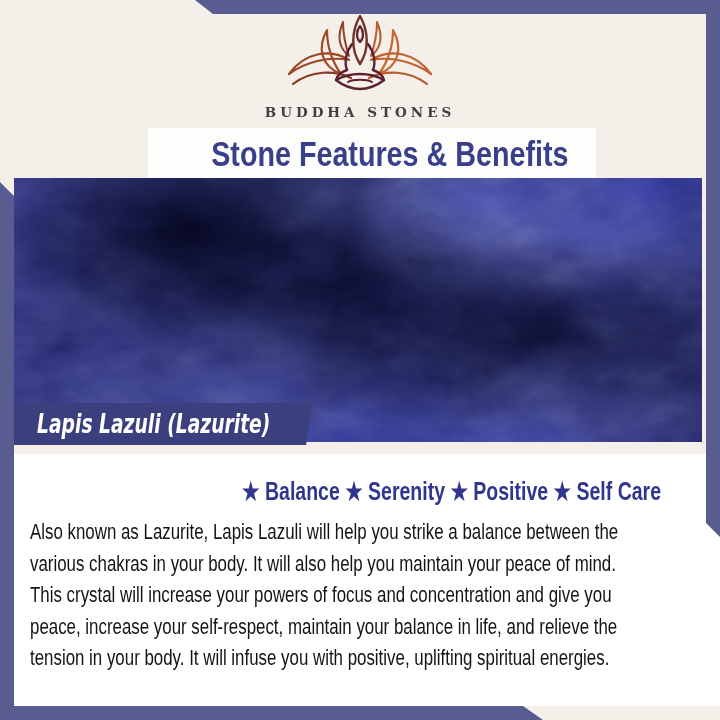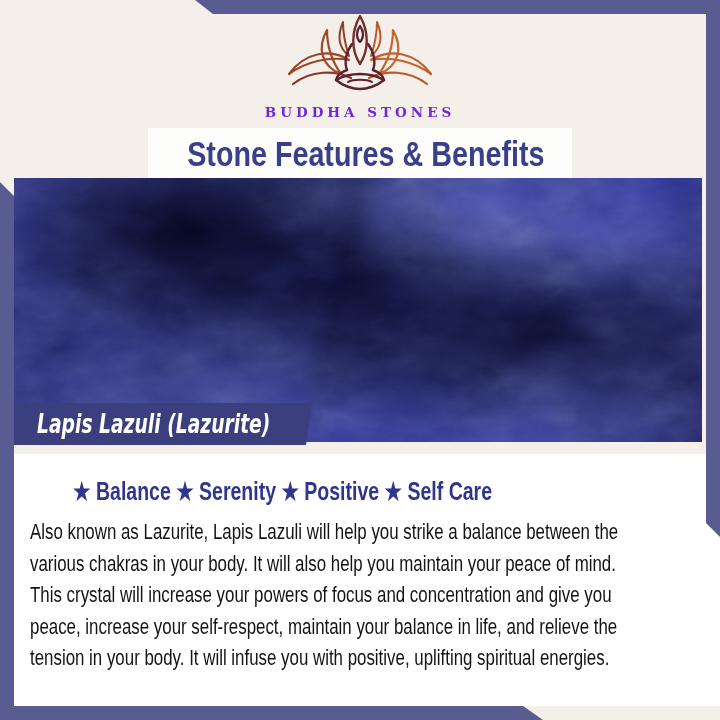--- a/index.html
+++ b/index.html
@@ -8,26 +8,26 @@
     background:#f4efe9;
     font-family:"Liberation Sans",sans-serif;
   }
   
   .frame-svg{position:absolute;left:0;top:0;width:720px;height:720px;z-index:5;pointer-events:none;}
   
   .logo{position:absolute;left:285px;top:12px;width:150px;height:92px;z-index:2;}
   .brand-name{
     position:absolute;left:0;right:0;top:104px;text-align:center;z-index:2;
     font-family:"DejaVu Serif","Liberation Serif",serif;
-    font-size:13.5px;letter-spacing:4px;color:#6d28d9;font-weight:600;
+    font-size:13.5px;letter-spacing:4px;color:#404040;font-weight:600;
   }
   
   .banner{
     position:absolute;left:148px;top:128px;width:424px;height:50px;z-index:4;
-    background:#fdfdfc;text-align:center;line-height:51px;
+    background:#fdfdfc;text-align:center;line-height:51px;padding-left:24px;
   }
   .banner .txt{
     display:inline-block;transform:scaleX(0.82);transform-origin:center;
     font-weight:bold;font-size:35px;color:#3a3f8c;white-space:nowrap;
   }
   
   .photo{
     position:absolute;left:14px;top:178px;width:688px;height:264px;z-index:1;
     background-color:#1c2070;
     background-image:
@@ -51,21 +51,21 @@
   }
   .stone-label .txt{
     display:inline-block;margin-left:23px;
     transform:scaleX(0.72);transform-origin:left center;
     font-family:"DejaVu Sans","Liberation Sans",sans-serif;
     font-weight:bold;font-size:26px;color:#ffffff;
   }
   
   .panel{position:absolute;left:14px;top:454px;width:706px;height:252px;background:#ffffff;z-index:2;}
   .benefits{
-    position:absolute;left:0;width:706px;top:20px;text-align:left;line-height:34px;white-space:nowrap;
+    position:absolute;left:0;width:706px;top:20px;text-align:right;line-height:34px;white-space:nowrap;
   }
   .benefits .txt{
     display:inline-block;transform:scaleX(0.78);transform-origin:center;
     font-weight:bold;font-size:25px;color:#30368e;
   }
   .description{
     position:absolute;left:16px;top:62px;width:880px;
     transform:scaleX(0.75);transform-origin:left top;
     font-size:22.5px;line-height:31.5px;color:#141414;
     white-space:pre-line;

